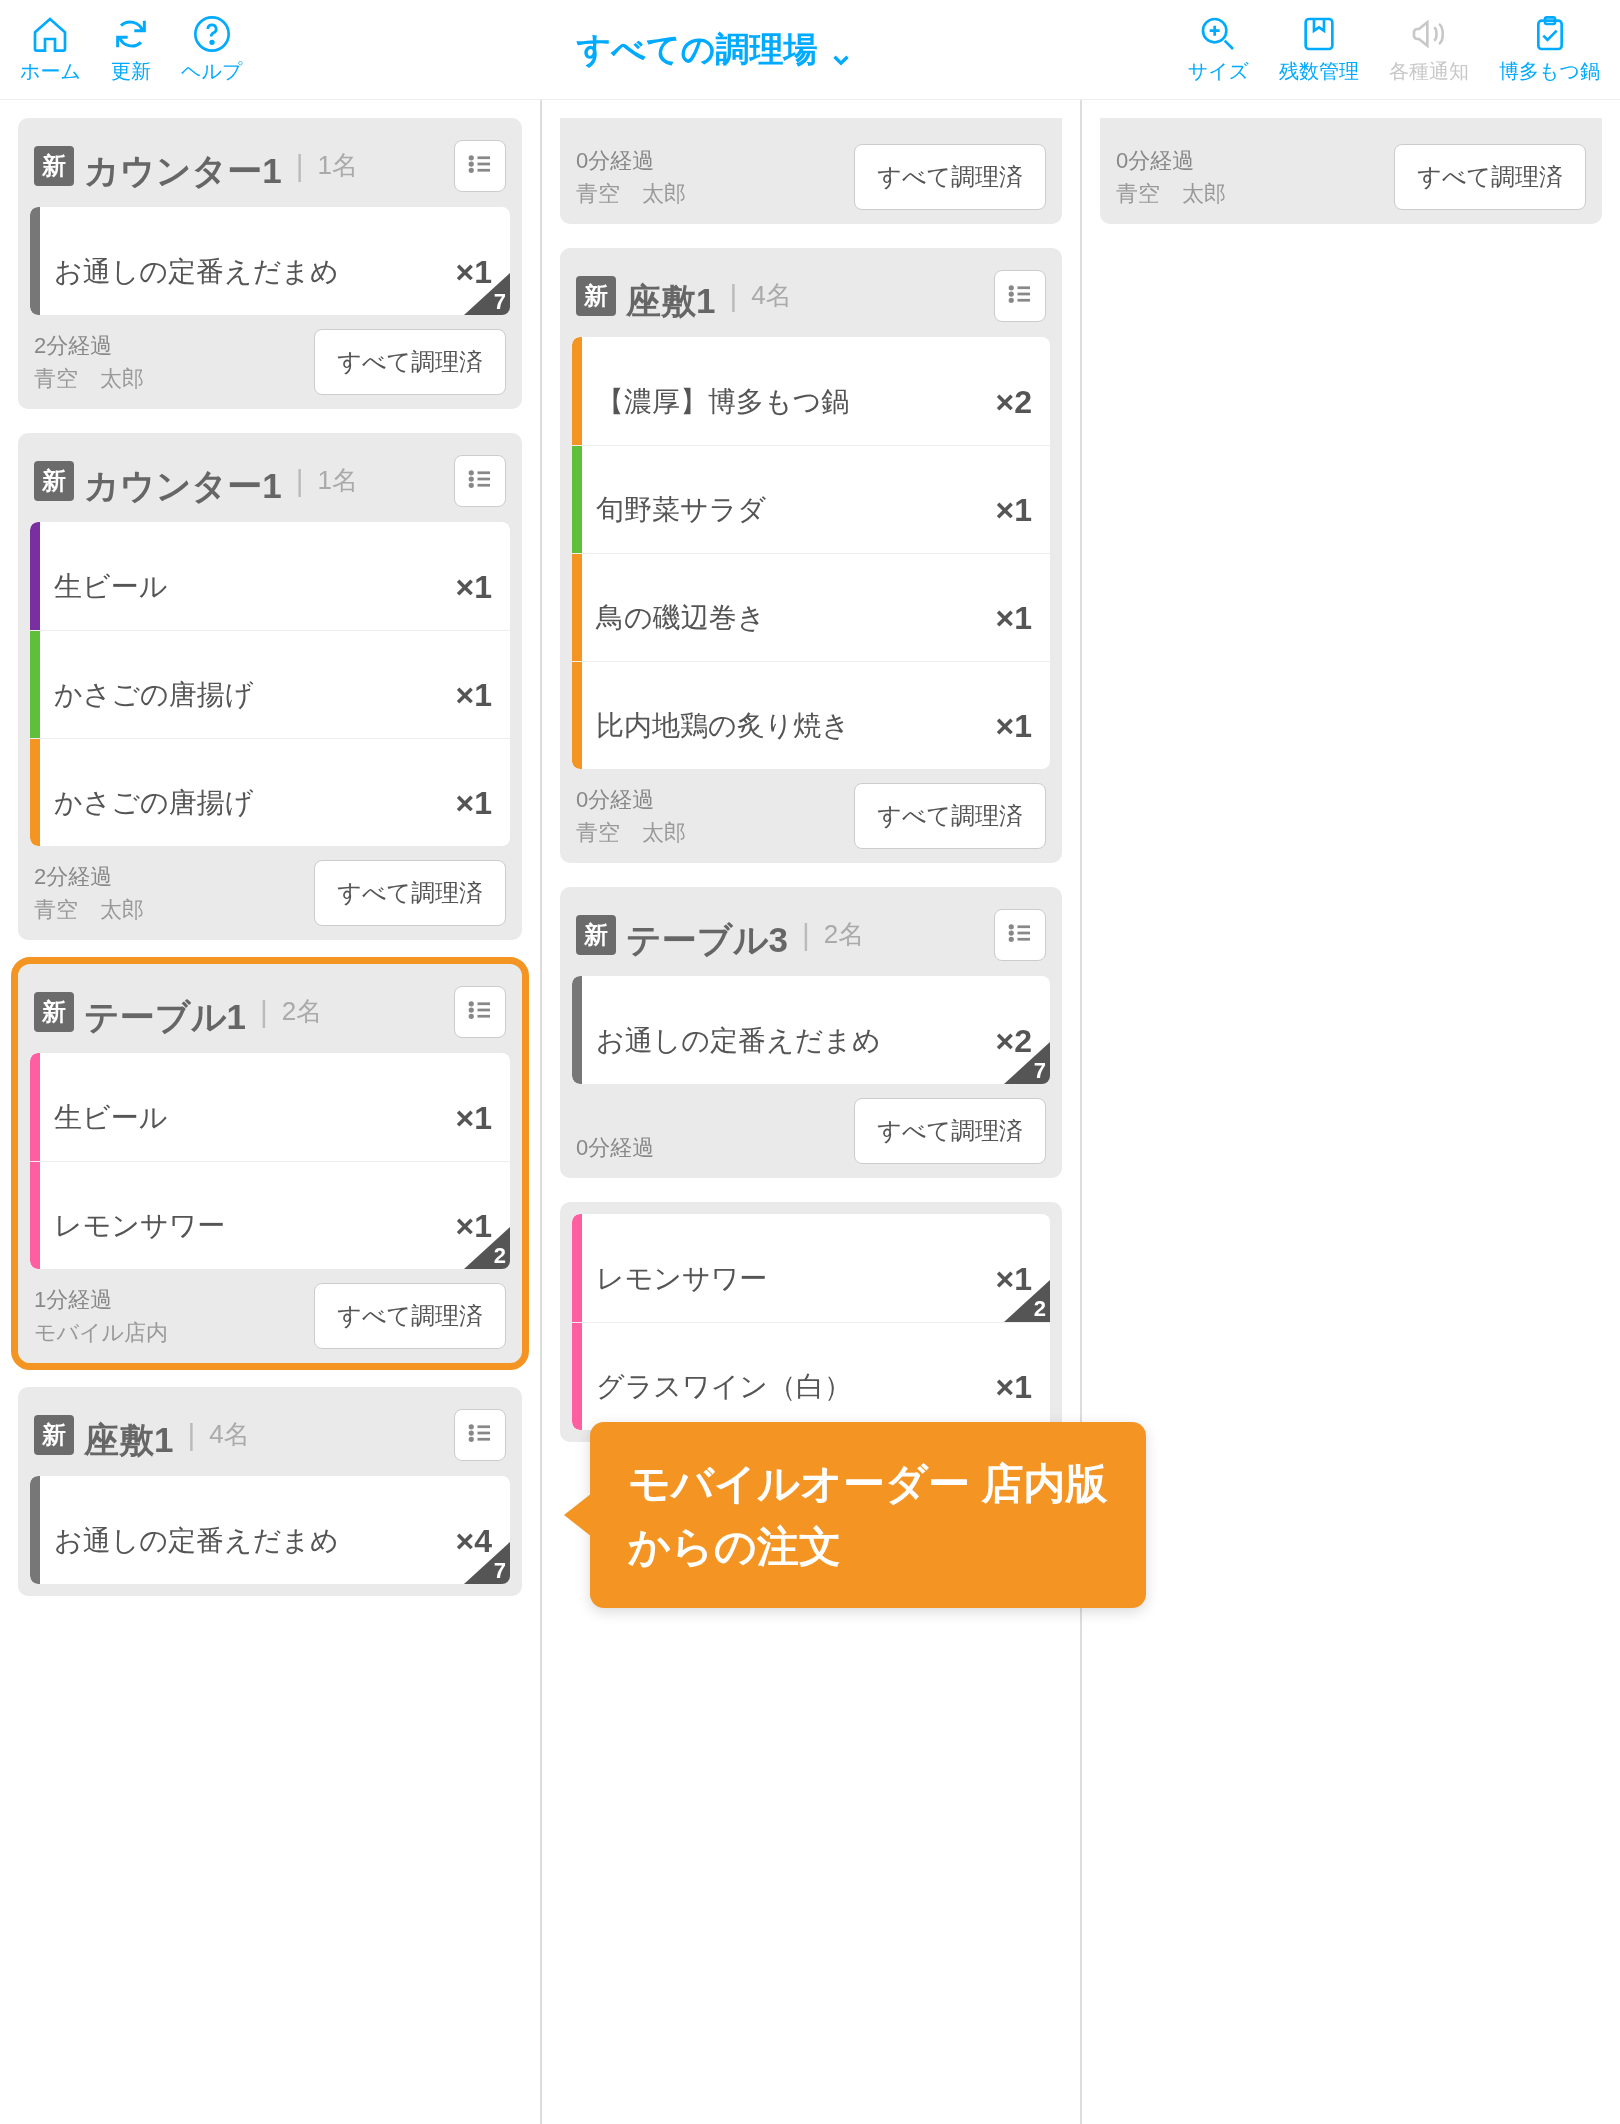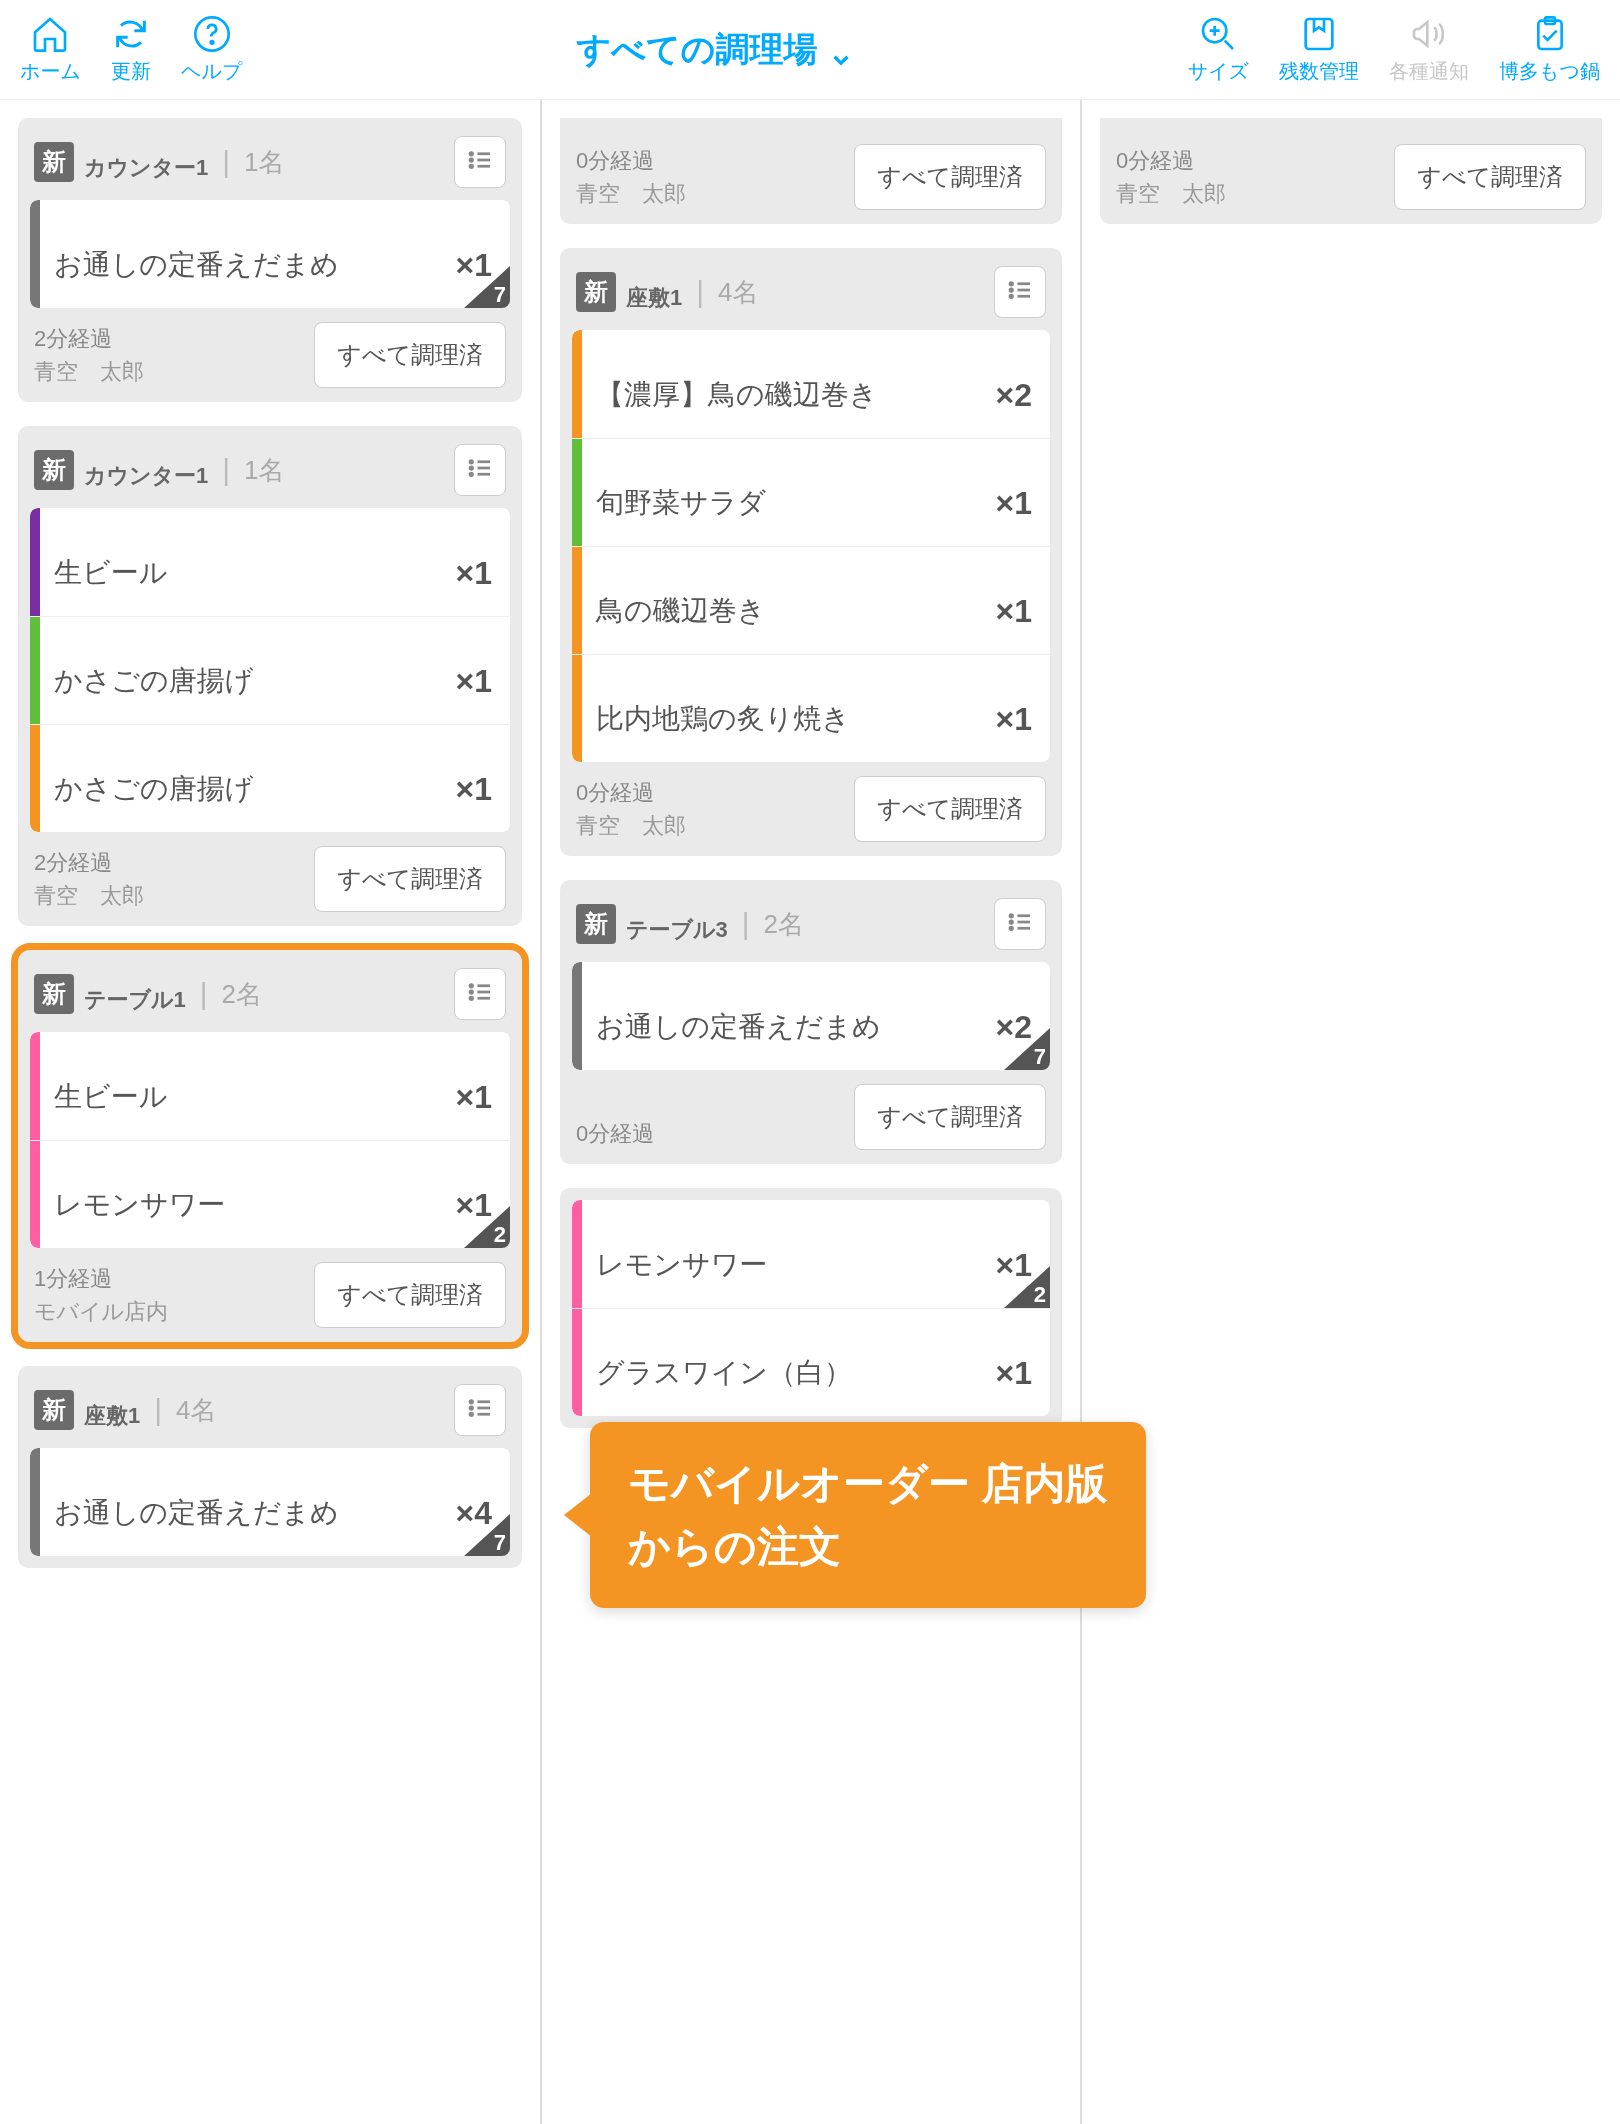--- a/index.html
+++ b/index.html
@@ -19,21 +19,21 @@
   .board { display:flex; gap:0; height:calc(2124px - 100px); }
   .col { width:540px; overflow:hidden; }
   .col + .col { border-left:2px solid #ddd; }
   .col-inner { padding:18px; display:flex; flex-direction:column; gap:24px; }
 
   
   .card { background:#eaeaea; border-radius:10px; padding:12px; position:relative; }
   .card.highlight { outline:7px solid #f39423; border-radius:12px; }
   .card-head { display:flex; align-items:center; gap:10px; margin-bottom:10px; padding:6px 4px 2px 4px; }
   .newbadge { background:#6b6b6b; color:#fff; font-size:24px; font-weight:600; padding:4px 8px; border-radius:4px; }
-  .tablename { font-size:22px; font-weight:600; color:#666;margin-top:12px; }
+  .tablename { font-size:35px; font-weight:600; color:#666;margin-top:12px; }
   .divider { color:#bbb; font-size:30px; margin:0 4px; }
   .guests { font-size:26px; color:#aaa; }
   .listicon-btn { margin-left:auto; background:#fff; border:1px solid #ccc; border-radius:8px; width:52px; height:52px; display:flex; align-items:center; justify-content:center; cursor:pointer; }
   .listicon-btn svg { width:30px; height:30px; stroke:#888; }
 
   .items { border-radius:8px; overflow:hidden; }
   .item { background:#fff; display:flex; align-items:flex-end; padding:24px 18px 24px 10px; position:relative; min-height:108px; }
   .item + .item { border-top:1px solid #eee; }
   .bar { width:10px; align-self:stretch; margin:-24px 14px -24px -10px; border-top-left-radius:0; }
   .item:first-child .bar { border-top-left-radius:8px; }
@@ -299,21 +299,21 @@
                   <circle cx="5" cy="17" r="1" fill="currentColor"></circle>
                   <line x1="10" y1="7" x2="20" y2="7"></line>
                   <line x1="10" y1="12" x2="20" y2="12"></line>
                   <line x1="10" y1="17" x2="20" y2="17"></line>
                 </svg></span>
             </div>
           </div>
           <div class="items">
             <div class="item">
               <div class="bar" style="background:#f39423"></div>
-              <div class="item-name">【濃厚】鳥の磯辺巻き</div>
+              <div class="item-name">【濃厚】博多もつ鍋</div>
               <div class="qty">×2</div>
             </div>
             <div class="item">
               <div class="bar" style="background:#5fbf3b"></div>
               <div class="item-name">旬野菜サラダ</div>
               <div class="qty">×1</div>
             </div>
             <div class="item">
               <div class="bar" style="background:#f39423"></div>
               <div class="item-name">鳥の磯辺巻き</div>

